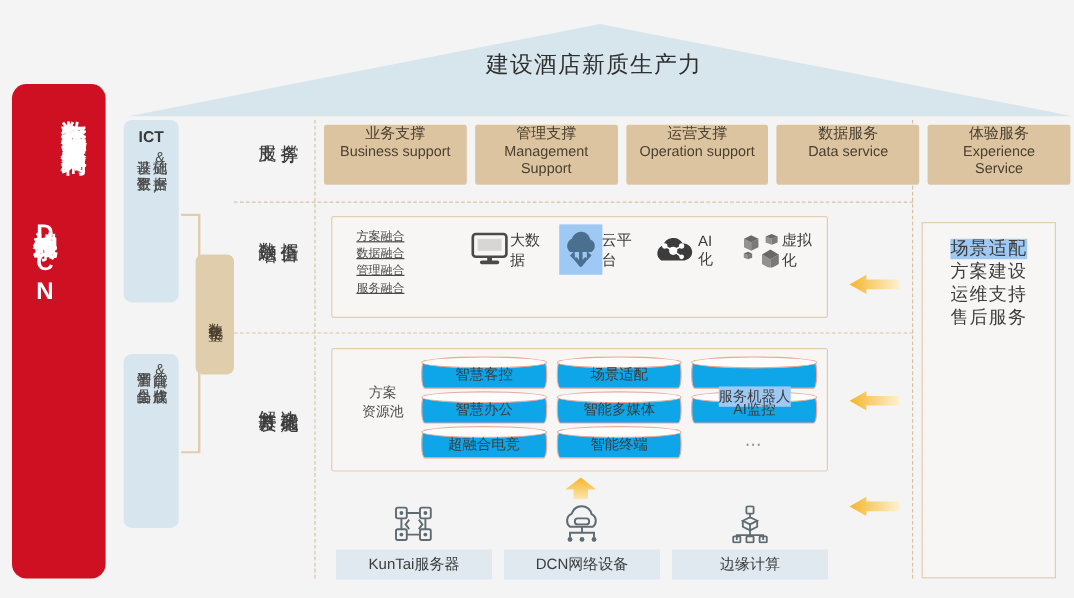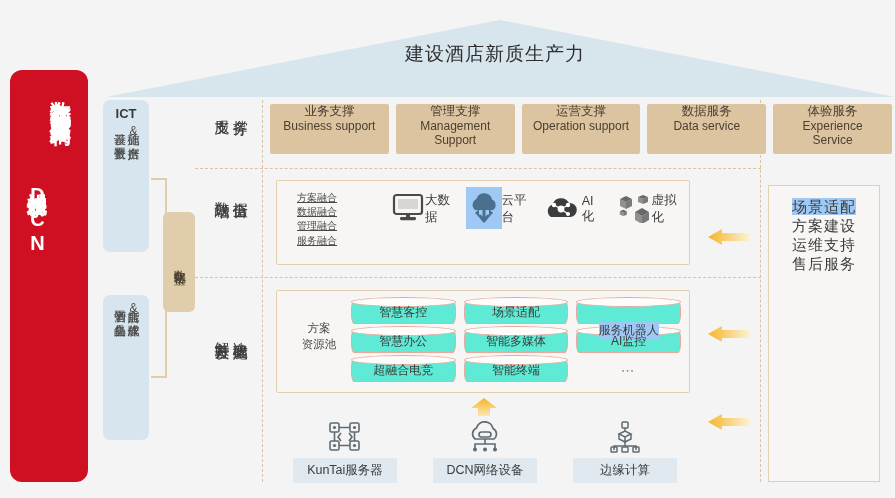--- a/index.html
+++ b/index.html
@@ -115,42 +115,42 @@
     font-size: 11.5px; color: #4a4a4a; line-height: 1.35;
   }
   .pool-grid {
     position: absolute; left: 74px; top: 9px; width: 330px; height: 86px;
     display: grid; grid-template-columns: repeat(3, 1fr); grid-auto-rows: 26px;
     gap: 3px 8px;
   }
   .cyl {
     position: relative; height: 24px;
     border: 1px solid #e8a99a; border-radius: 3px/10px;
-    background: #5eead4;
+    background: #0ea5e9;
     display: flex; align-items: center; justify-content: center;
     font-size: 12px; color: #3c3c3c;
   }
   .cyl::before {
     content: ""; position: absolute; left: -1px; right: -1px; top: -4px; height: 8px;
     border: 1px solid #e8a99a; border-radius: 50%; background: #fdfcfb;
   }
   .cyl span { position: relative; z-index: 2; }
   .cyl span.sel { background: #9ec9f5; margin-top: 36px; }
   .cyl.plain { border: none; background: transparent; color: #8a8a8a; font-size: 14px; letter-spacing: 2px;}
   .cyl.plain::before { display: none; }
 
   
   .infra-row {
     position: absolute; left: 280px; top: 420px; width: 410px; height: 70px;
     display: flex; justify-content: space-between;
   }
   .infra-cell { width: 130px; display:flex; flex-direction: column; align-items:center; }
   .infra-icon { height: 34px; display:flex; align-items:center; justify-content:center; }
   .infra-chip {
-    margin-top: 4px; width: 104px; height: 25px; background: #dfe9ef;
+    margin-top: 4px; width: 130px; height: 25px; background: #dfe9ef;
     display: flex; align-items: center; justify-content: center;
     font-size: 12.5px; color: #3c3c3c;
   }
 
   
   .right-panel {
     position: absolute; left: 768px; top: 185px; width: 112px; height: 297px;
     border: 1px solid #e2cfb0; background: #f7f6f4;
     display: flex; flex-direction: column; justify-content: flex-start; align-items: center;
     padding: 12px 12px;

